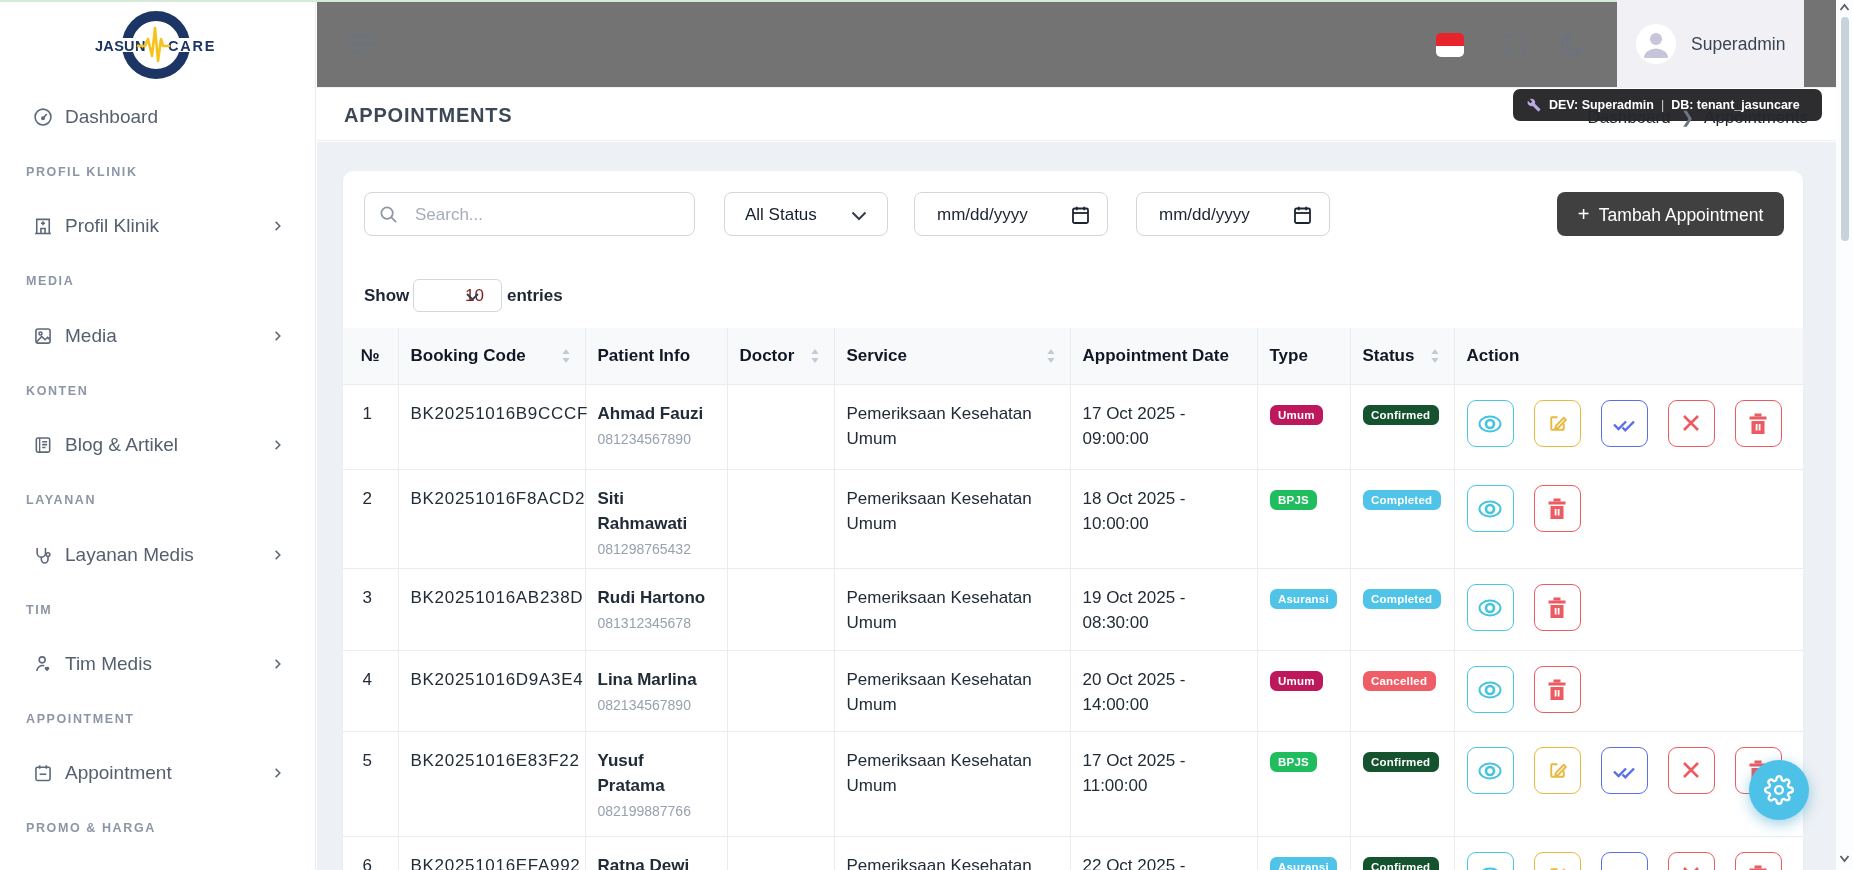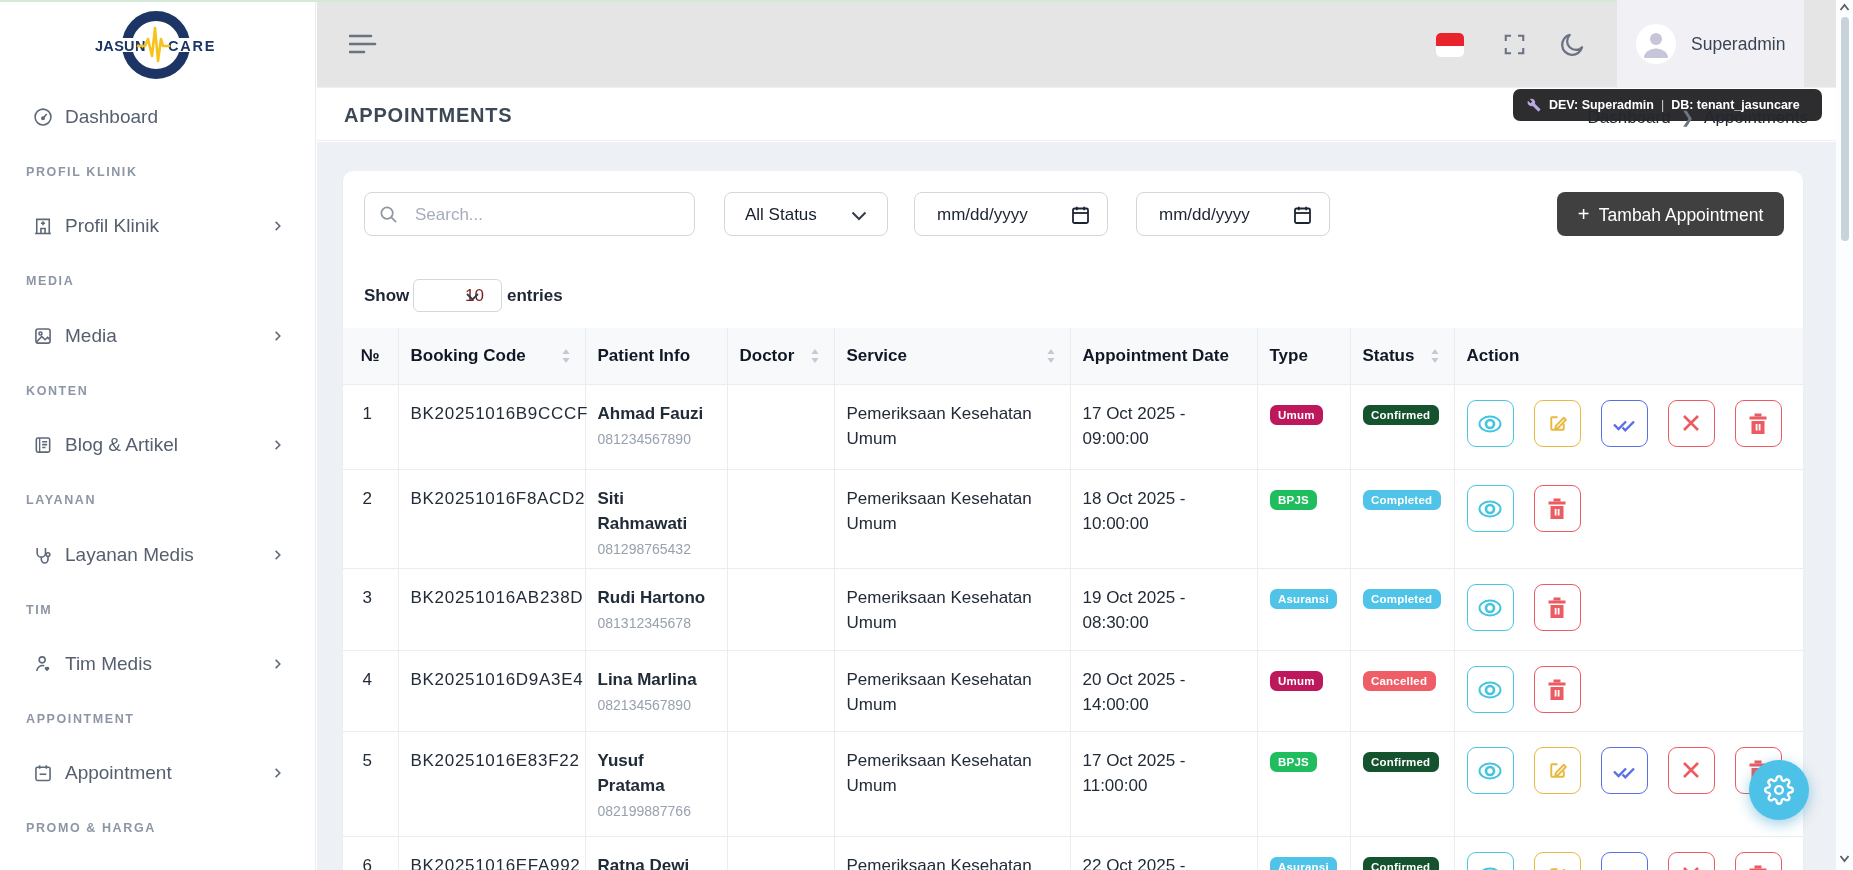--- a/index.html
+++ b/index.html
@@ -12,21 +12,21 @@
 
   
   #sidebar { left:0; top:0; width:316px; height:870px; background:#fff; border-right:1px solid #e9ebef; z-index:5; }
   .navitem { position:absolute; left:0; width:316px; height:44px; color:#555f6e; font-size:19px; }
   .navitem .nicon { position:absolute; left:33px; top:50%; transform:translateY(-50%); width:20px; height:20px; }
   .navitem .ntext { position:absolute; left:65px; top:50%; transform:translateY(-50%); }
   .navitem .chev { position:absolute; right:33px; top:50%; transform:translateY(-50%); width:11px; height:11px; }
   .navlabel { position:absolute; left:26px; color:#8c96a5; font-size:12.5px; font-weight:bold; letter-spacing:1.6px; }
 
   
-  #header { left:317px; top:0; width:1536px; height:88px; background:#e5e5e5; border-bottom:1px solid #eef0f2; }
+  #header { left:317px; top:0; width:1536px; height:88px; background:#737373; border-bottom:1px solid #eef0f2; }
   #userbox { position:absolute; left:1300px; top:0; width:187px; height:88px; background:#f0f0f5; }
   #avatar { position:absolute; left:19px; top:24px; width:40px; height:40px; border-radius:50%; background:#fff; }
   #uname { position:absolute; left:74px; top:34px; font-size:17.5px; color:#3a4454; font-weight:500;}
 
   
   #titlebar { left:317px; top:89px; width:1536px; height:52px; background:#fff; border-bottom:1px solid #edeff2; }
   #ptitle { position:absolute; left:27px; top:15px; font-size:20px; font-weight:bold; letter-spacing:0.8px; color:#3d4856; }
   #crumb { position:absolute; right:45px; top:19px; font-size:17px; color:#23282f; z-index:40; }
   #crumb .sep { color:#6c7686; padding:0 10px; font-size:16px; }
 

